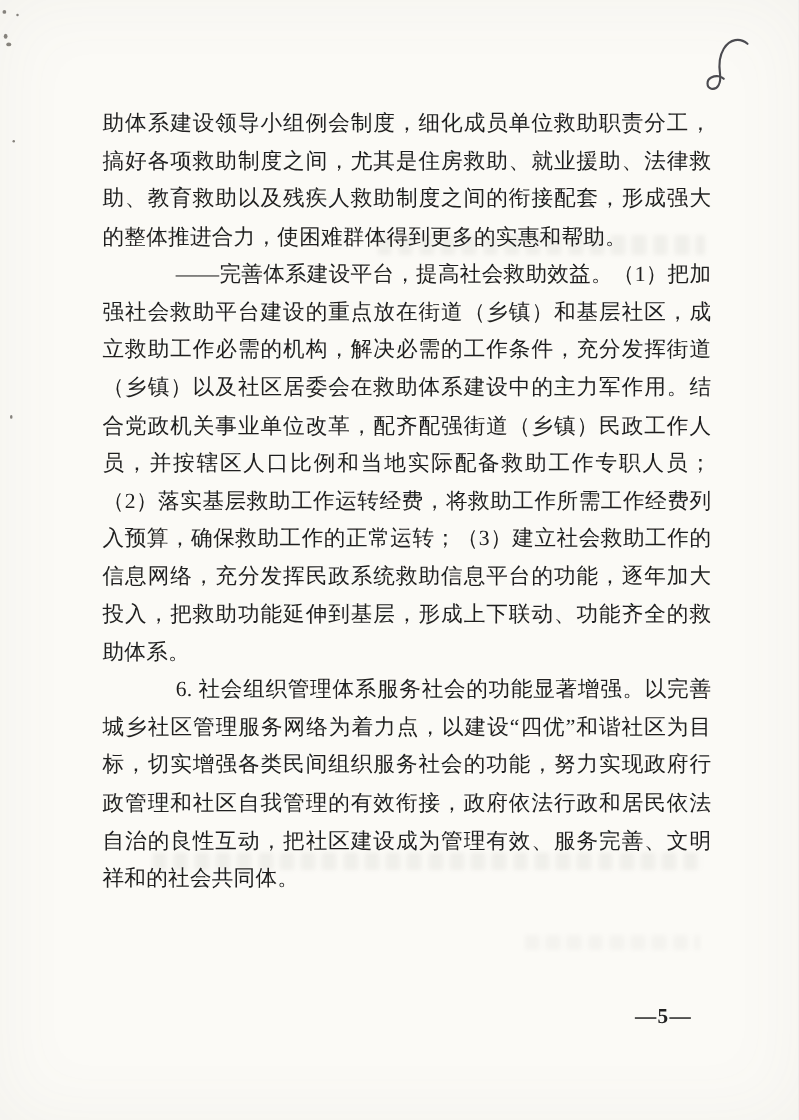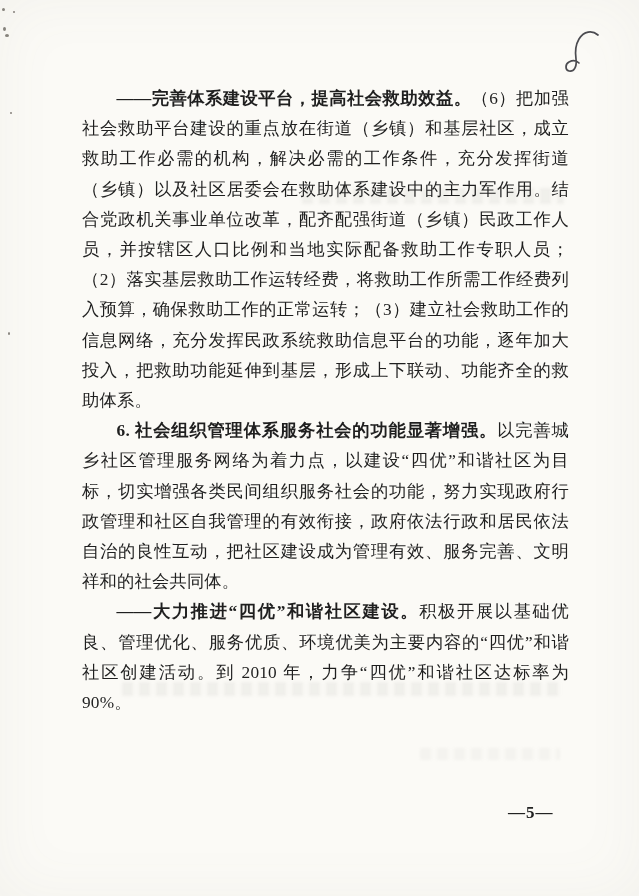--- a/index.html
+++ b/index.html
@@ -30,21 +30,22 @@
     letter-spacing: 0.2px;
   }
   .para {
     margin: 0;
     text-indent: 2em;
   }
   .para.continuation {
     text-indent: 0;
   }
   .lead {
-    font-weight: bold;
+    font-weight: normal;
+    margin-left: 24px;
   }
   .page-number {
     position: absolute;
     left: 508px;
     top: 803px;
     font-size: 17px;
     font-weight: bold;
     color: #222;
     letter-spacing: 1px;
   }
@@ -99,24 +100,24 @@
   <div class="speck speck-4"></div>
   <div class="speck speck-5"></div>
   <div class="speck speck-6"></div>
 
   <div class="ghost ghost-1"></div>
   <div class="ghost ghost-2"></div>
   <div class="ghost ghost-3"></div>
 
   <div class="content">
 
+    <p class="para continuation"><span>助体系建设领导小组例会制度，细化成员单位救助职责分工，搞好各项救助制度之间，尤其是住房救助、就业援助、法律救助、教育救助以及残疾人救助制度之间的衔接配套，形成强大的整体推进合力，使困难群体得到更多的实惠和帮助。</span></p>
 
-    <p class="para"><span class="lead">——完善体系建设平台，提高社会救助效益。</span><span>（6）把加强社会救助平台建设的重点放在街道（乡镇）和基层社区，成立救助工作必需的机构，解决必需的工作条件，充分发挥街道（乡镇）以及社区居委会在救助体系建设中的主力军作用。结合党政机关事业单位改革，配齐配强街道（乡镇）民政工作人员，并按辖区人口比例和当地实际配备救助工作专职人员；（2）落实基层救助工作运转经费，将救助工作所需工作经费列入预算，确保救助工作的正常运转；（3）建立社会救助工作的信息网络，充分发挥民政系统救助信息平台的功能，逐年加大投入，把救助功能延伸到基层，形成上下联动、功能齐全的救助体系。</span></p>
+    <p class="para"><span class="lead">——完善体系建设平台，提高社会救助效益。</span><span>（1）把加强社会救助平台建设的重点放在街道（乡镇）和基层社区，成立救助工作必需的机构，解决必需的工作条件，充分发挥街道（乡镇）以及社区居委会在救助体系建设中的主力军作用。结合党政机关事业单位改革，配齐配强街道（乡镇）民政工作人员，并按辖区人口比例和当地实际配备救助工作专职人员；（2）落实基层救助工作运转经费，将救助工作所需工作经费列入预算，确保救助工作的正常运转；（3）建立社会救助工作的信息网络，充分发挥民政系统救助信息平台的功能，逐年加大投入，把救助功能延伸到基层，形成上下联动、功能齐全的救助体系。</span></p>
 
     <p class="para"><span class="lead">6. 社会组织管理体系服务社会的功能显著增强。</span><span>以完善城乡社区管理服务网络为着力点，以建设“四优”和谐社区为目标，切实增强各类民间组织服务社会的功能，努力实现政府行政管理和社区自我管理的有效衔接，政府依法行政和居民依法自治的良性互动，把社区建设成为管理有效、服务完善、文明祥和的社会共同体。</span></p>
 
-    <p class="para"><span class="lead">——大力推进“四优”和谐社区建设。</span><span>积极开展以基础优良、管理优化、服务优质、环境优美为主要内容的“四优”和谐社区创建活动。到 2010 年，力争“四优”和谐社区达标率为 90%。</span></p>
 
   </div>
 
   <div class="page-number">—5—</div>
 
 </div>
 
 </body></html>

